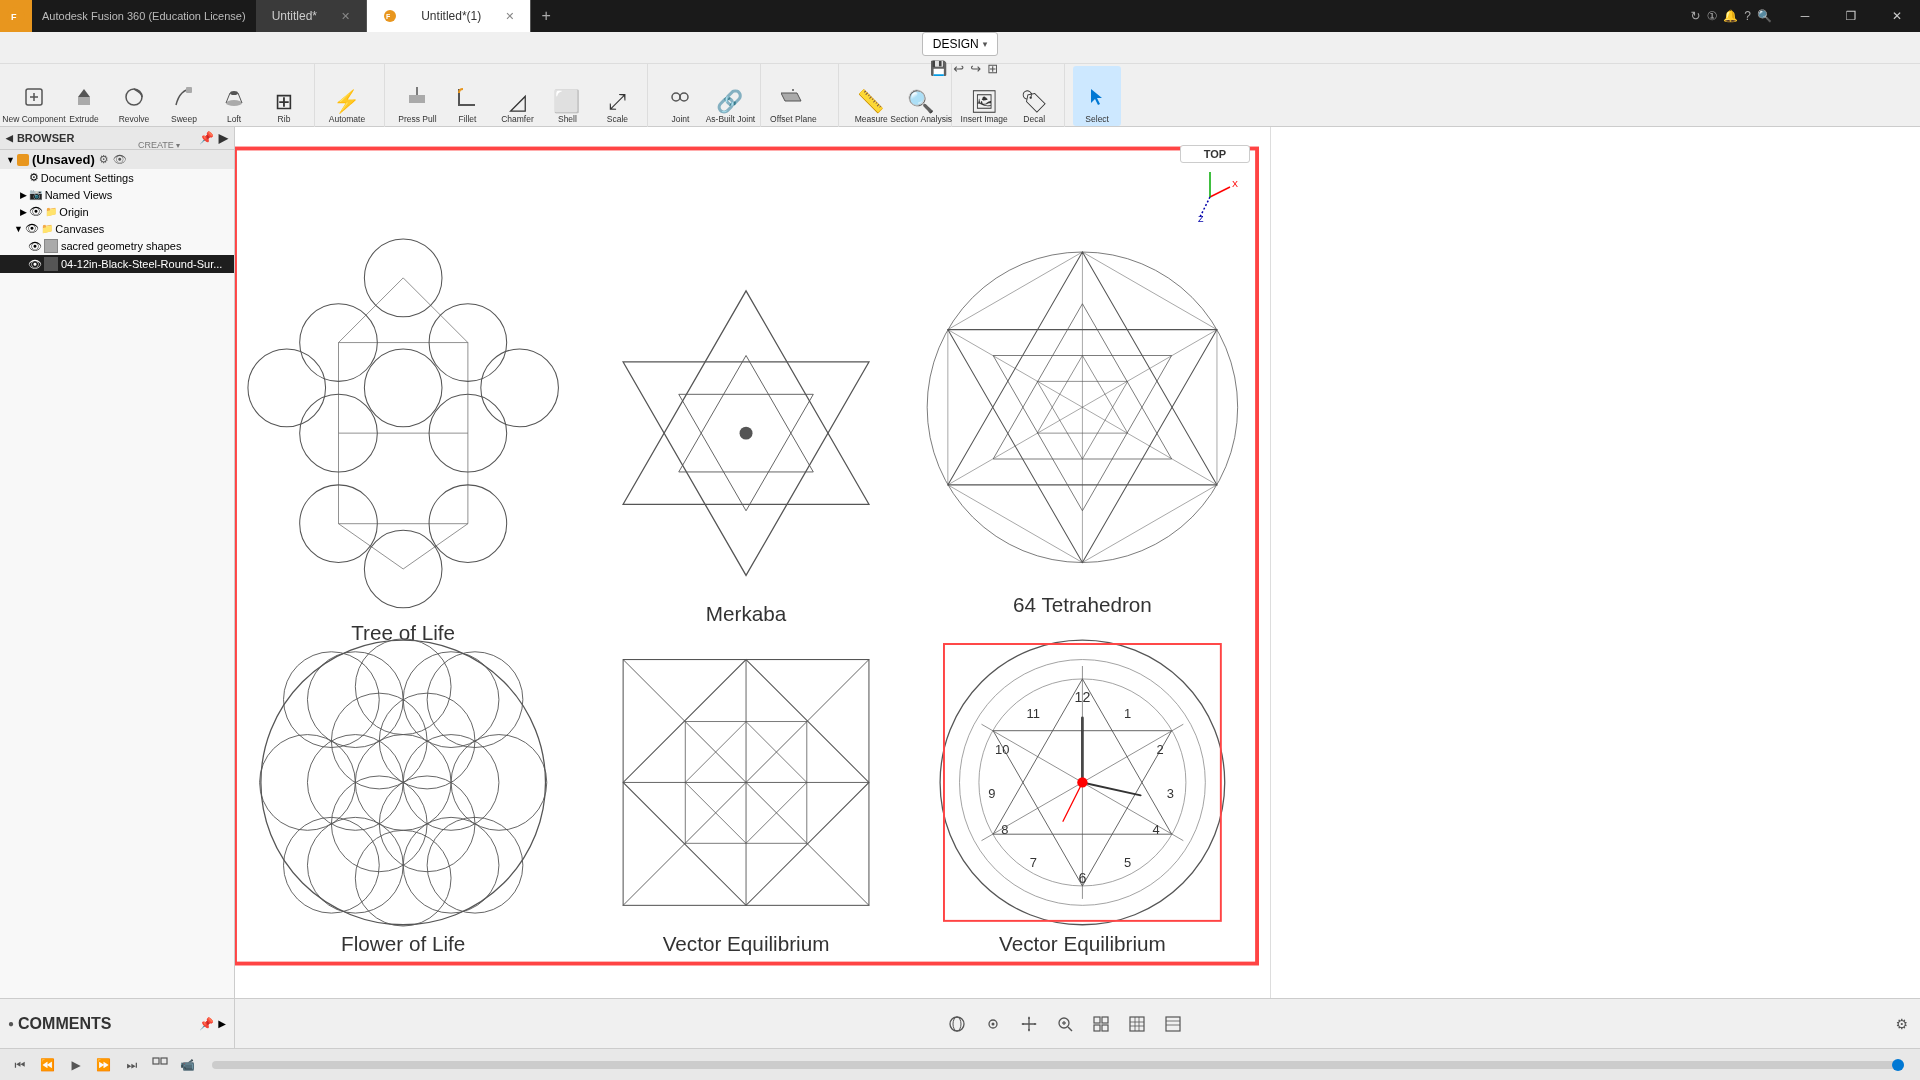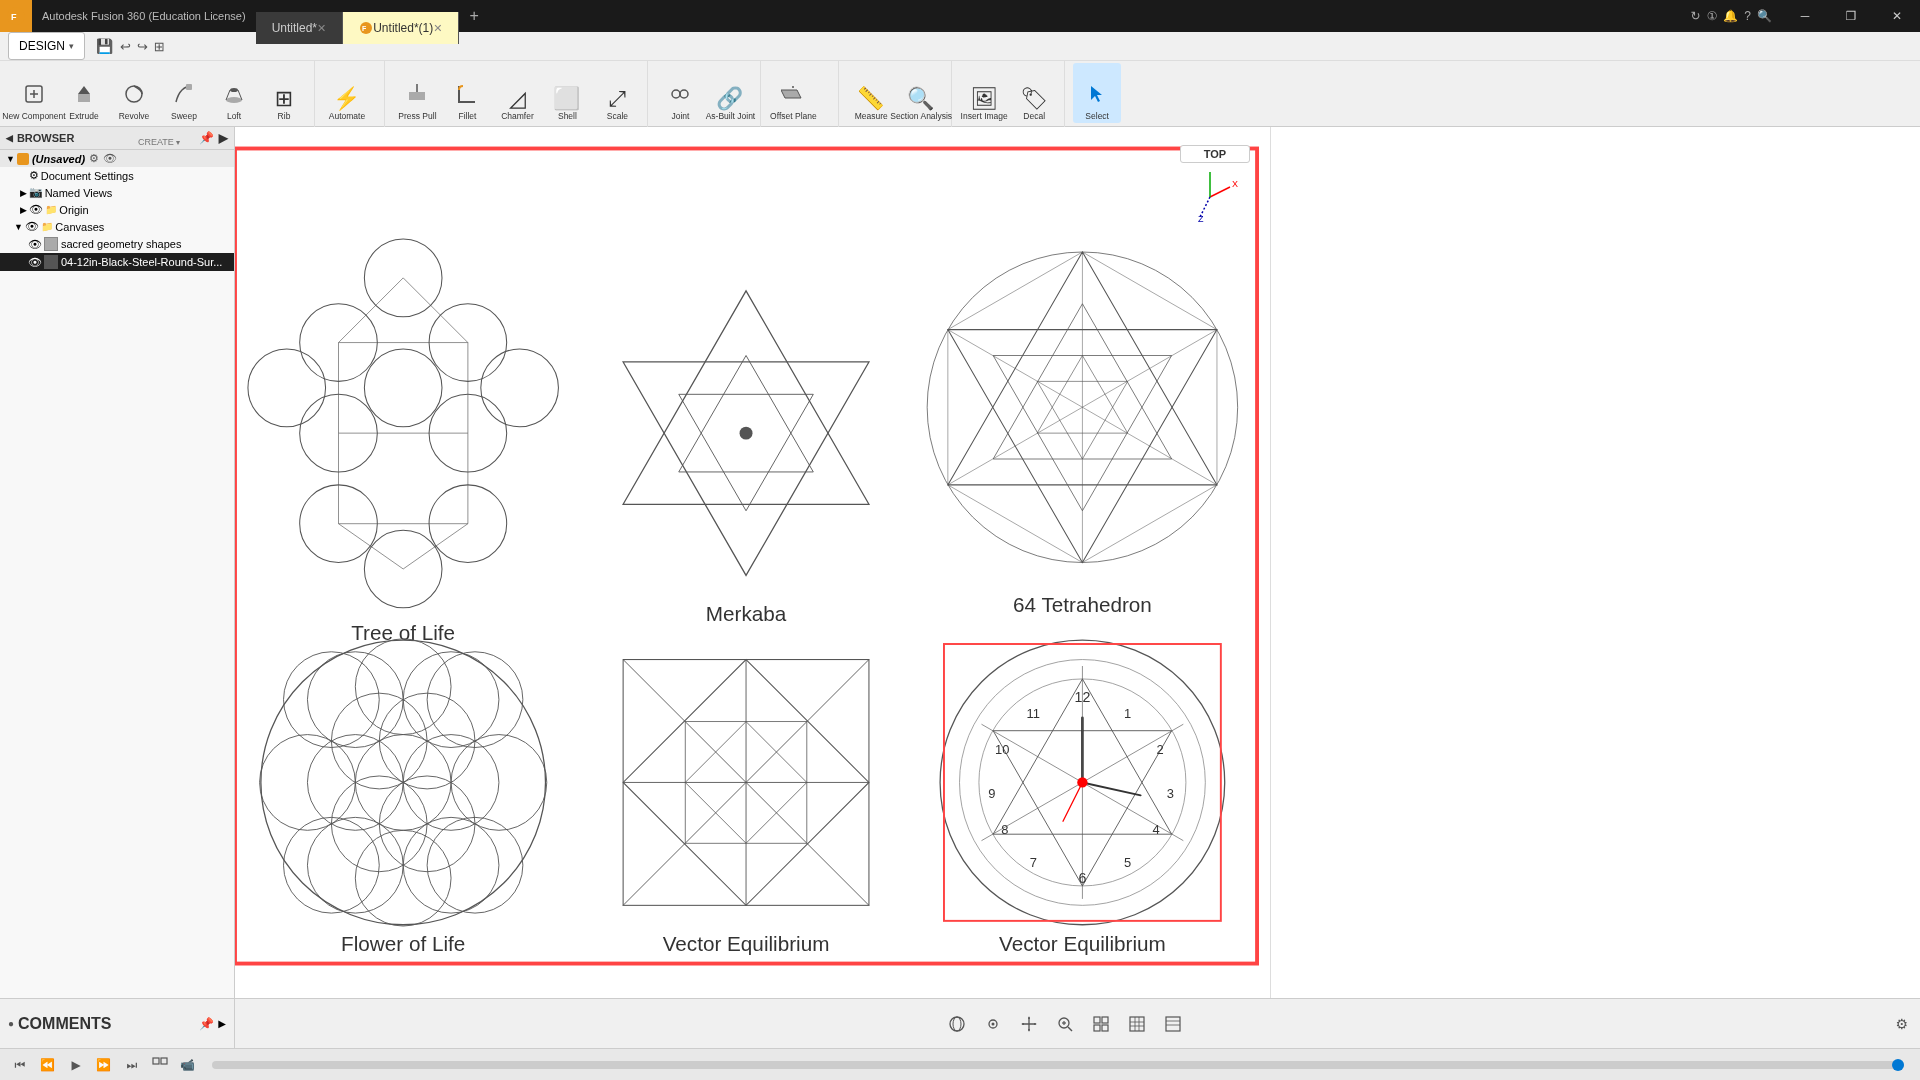--- a/index.html
+++ b/index.html
@@ -6,30 +6,30 @@
     body { width: 1920px; height: 1080px; overflow: hidden; font-family: 'Segoe UI', Arial, sans-serif; background: #f0f0f0; font-size: 12px; }
 
     
     #titlebar {
       display: flex; align-items: center; height: 32px; background: #1a1a1a; color: #ccc;
       user-select: none;
     }
     #titlebar .app-icon { width: 32px; height: 32px; display: flex; align-items: center; justify-content: center; background: #e8961e; color: white; font-size: 10px; font-weight: bold; }
     #titlebar .app-title { font-size: 11px; color: #bbb; padding: 0 10px; }
     #titlebar .tabs { display: flex; flex: 1; height: 100%; }
-    #titlebar .tab { display: flex; align-items: center; padding: 0 16px; background: #3a3a3a; color: #ccc; font-size: 12px; border-right: 1px solid #555; gap: 0; cursor: pointer; height: 100%; margin-top: 12px; }
-    #titlebar .tab.active { background: #fef9c3; color: #333; }
+    #titlebar .tab { display: flex; align-items: center; padding: 0 16px; background: #3a3a3a; color: #ccc; font-size: 12px; border-right: 1px solid #555; gap: 24px; cursor: pointer; height: 100%; }
+    #titlebar .tab.active { background: #ffffff; color: #333; }
     #titlebar .tab .tab-close { color: #888; font-size: 11px; }
     #titlebar .tab-add { display: flex; align-items: center; padding: 0 10px; color: #aaa; font-size: 16px; cursor: pointer; }
     #titlebar .win-controls { display: flex; margin-left: auto; }
     #titlebar .win-ctrl { width: 46px; height: 32px; display: flex; align-items: center; justify-content: center; color: #ccc; font-size: 12px; cursor: pointer; }
 
     
     #toolbar { height: 95px; background: #f0f0f0; border-bottom: 1px solid #ccc; display: flex; flex-direction: column; }
-    #toolbar-top { display: flex; align-items: center; height: 32px; padding: 0 8px; gap: 4px; border-bottom: 1px solid #ddd; }
+    #toolbar-top { display: flex; align-items: center; height: 32px; padding: 0 8px; gap: 4px; border-bottom: 1px solid #ddd; flex-direction: column; }
     #toolbar-tabs { display: flex; height: 22px; padding-left: 80px; }
     #toolbar-tabs .ttab { padding: 0 14px; font-size: 11px; font-weight: 600; color: #555; display: flex; align-items: center; border-bottom: 2px solid transparent; cursor: pointer; }
     #toolbar-tabs .ttab.active { color: #0078d4; border-bottom-color: #0078d4; }
     #toolbar-main { display: flex; align-items: center; height: 68px; padding: 0 4px; gap: 2px; position: relative; }
     .tool-btn { display: flex; flex-direction: column; align-items: center; justify-content: flex-end; width: 48px; height: 60px; cursor: pointer; padding: 4px 2px 2px; border-radius: 3px; font-size: 9px; color: #333; text-align: center; gap: 2px; }
     .tool-btn.active { background: #cde8ff; }
     .tool-icon { font-size: 22px; line-height: 1; }
     .tool-label { font-size: 8.5px; text-align: center; line-height: 1.1; white-space: nowrap; }
     .design-btn { display: flex; align-items: center; gap: 4px; padding: 4px 10px; border: 1px solid #bbb; border-radius: 3px; background: white; cursor: pointer; font-size: 12px; height: 28px; }
     .design-btn .arrow { font-size: 9px; color: #555; }
@@ -320,21 +320,21 @@
     <div id="browser-header">
       <span class="arrow">◀</span>
       <span>BROWSER</span>
       <span class="pin">📌</span>
       <span style="margin-left:4px; font-size:12px; cursor:pointer;">▶</span>
     </div>
 
     <div class="browser-item" style="padding-left: 6px; background: #e8e8e8;">
       <span style="font-size:9px; margin-right:2px;">▼</span>
       <span style="width:12px;height:12px;display:inline-block;background:#e8961e;border-radius:2px;margin-right:3px;"></span>
-      <span style="font-weight:600; font-size:11px;font-style:italic;">(Unsaved)</span>
+      <span style="font-weight:600; font-size:13px;">(Unsaved)</span>
       <span style="margin-left:4px; font-size:11px; color:#555;">⚙</span>
       <span style="margin-left:4px; font-size:11px; color:#555;">👁</span>
     </div>
     <div class="browser-item" style="padding-left: 20px;">
       <span style="font-size:9px; margin-right:2px; visibility:hidden;">▶</span>
       <span style="font-size:11px; margin-right:2px;">⚙</span>
       <span>Document Settings</span>
     </div>
     <div class="browser-item" style="padding-left: 20px;">
       <span style="font-size:9px; margin-right:2px;">▶</span>

